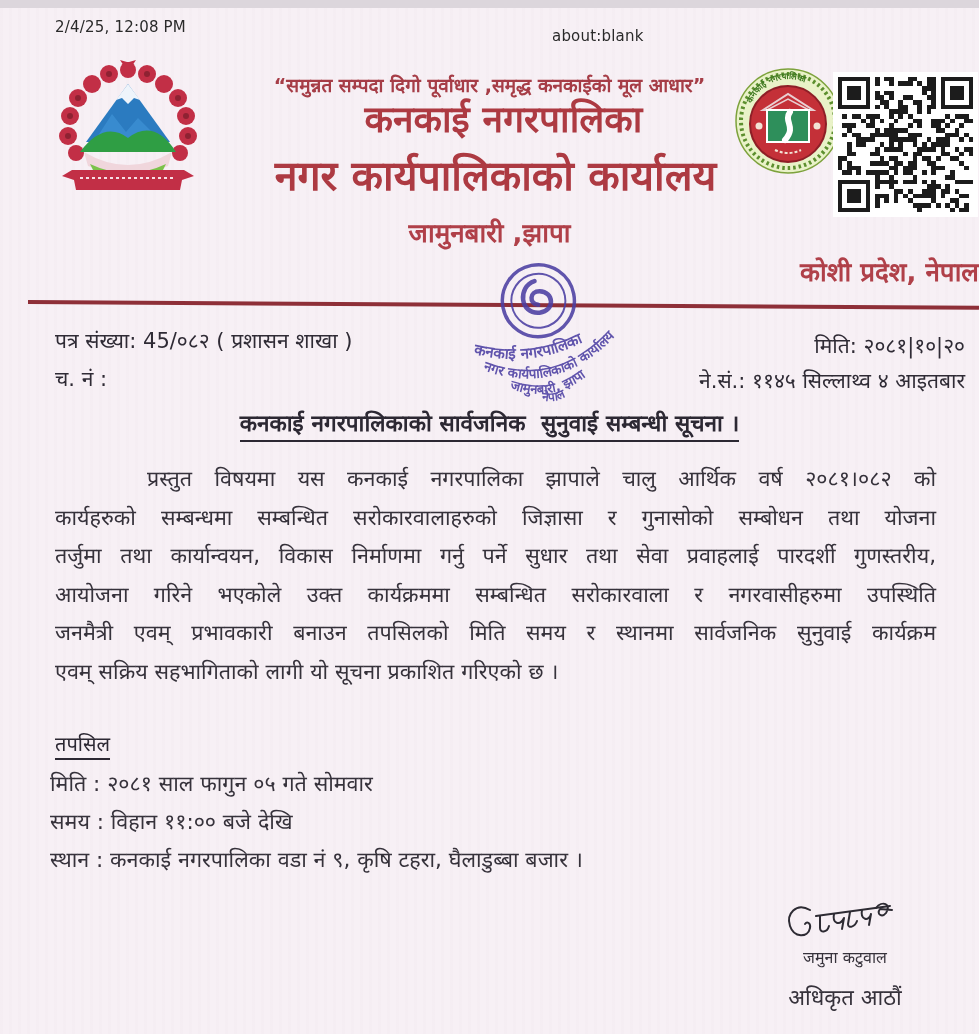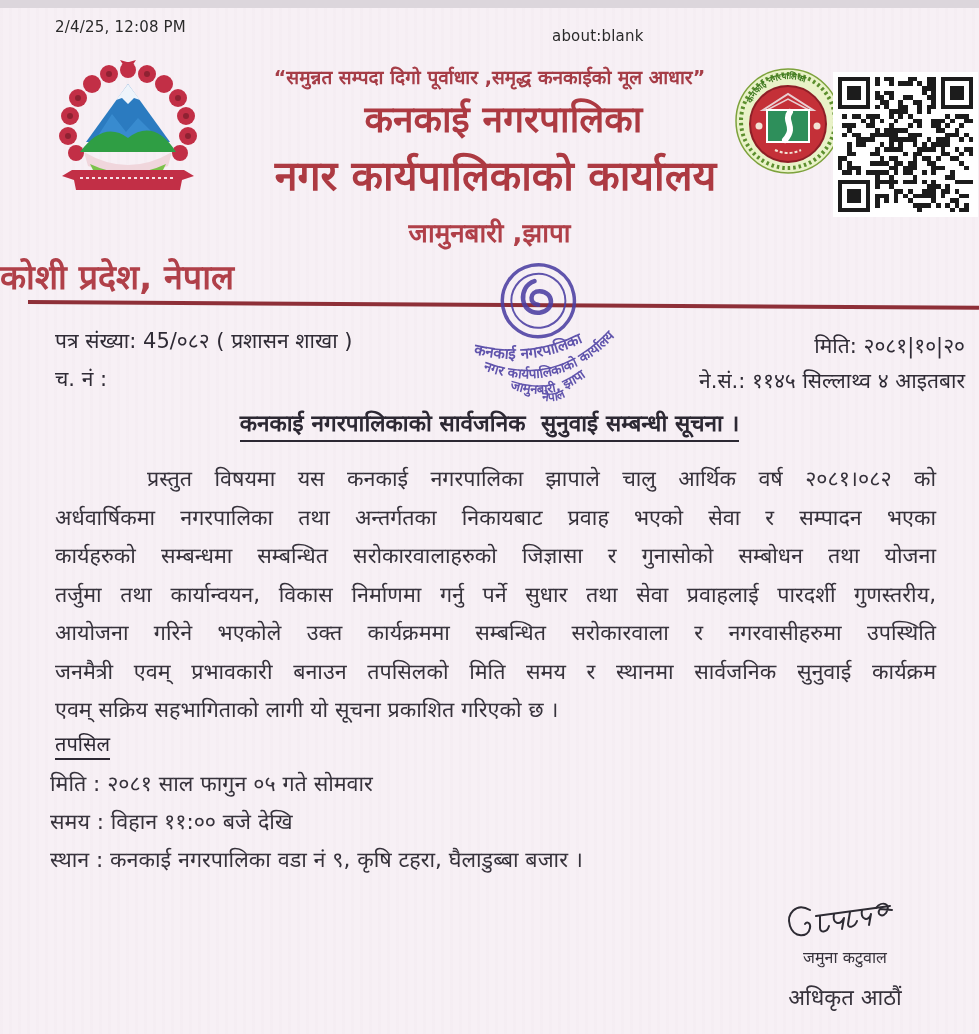--- a/index.html
+++ b/index.html
@@ -4,25 +4,25 @@
 <style>
   html,body{margin:0;padding:0;background:#dcd6dc;}
   .page{position:relative;width:979px;height:1034px;margin:8px auto;overflow:hidden;
         background:#f7f0f5;
         background-image:repeating-linear-gradient(90deg, rgba(120,90,110,0.015) 0 3px, rgba(0,0,0,0) 3px 9px);
         font-family:"DejaVu Sans","Liberation Sans",sans-serif;color:#35313b;}
   .abs{position:absolute;}
   
   .ph{font-size:15px;color:#2a2a2a;letter-spacing:0.2px;}
   
-  .slogan{left:0;right:0;top:56px;text-align:center;font-size:19px;font-weight:700;color:#a63d47;}
+  .slogan{left:0;right:0;top:64px;text-align:center;font-size:19px;font-weight:700;color:#a63d47;}
   .muni{left:0;right:0;top:84px;text-align:center;font-size:37px;font-weight:700;color:#ad3a42;transform:translateX(14px);}
   .office{left:0;right:0;top:138px;text-align:center;font-size:41px;font-weight:700;color:#ad3a42;transform:translateX(6px);}
   .addr{left:0;right:0;top:206px;text-align:center;font-size:26px;font-weight:700;color:#b04049;}
-  .prov{left:0;right:0;top:245px;text-align:left;font-size:34px;font-weight:700;color:#b04049;}
+  .prov{left:0;right:0;top:245px;text-align:right;font-size:26px;font-weight:700;color:#b04049;padding-left:31px;}
   .rule{left:28px;top:292px;width:951px;height:4px;background:#8e2f38;transform:rotate(0.35deg);transform-origin:left center;}
   
   .meta{font-size:21px;color:#2f2b35;}
   .m-ref{left:55px;top:318px;}
   .m-ch{left:55px;top:356px;}
   .m-date{right:14px;top:323px;text-align:right;}
   .m-ns{right:14px;top:358px;text-align:right;}
   
   .subject{left:0;right:0;top:399px;text-align:center;font-size:22.5px;font-weight:700;color:#2c2833;white-space:pre-wrap;}
   .subject span{border-bottom:2.5px solid #2c2833;padding-bottom:4px;}
@@ -452,21 +452,20 @@
 
   <div class="abs meta m-ref">पत्र संख्या: 45/०८२ ( प्रशासन शाखा )</div>
   <div class="abs meta m-date">मिति: २०८१|१०|२०</div>
   <div class="abs meta m-ch">च. नं :</div>
   <div class="abs meta m-ns">ने.सं.: ११४५ सिल्लाथ्व ४ आइतबार</div>
 
   <div class="abs subject"><span>कनकाई नगरपालिकाको सार्वजनिक  सुनुवाई सम्बन्धी सूचना ।</span></div>
 
   <div class="abs body">
     <div class="bl jl indent">प्रस्तुत विषयमा यस कनकाई नगरपालिका झापाले चालु आर्थिक वर्ष २०८१।०८२ को</div>
-    <div class="bl jl">अर्धवार्षिकमा नगरपालिका तथा अन्तर्गतका निकायबाट प्रवाह भएको सेवा र सम्पादन भएका</div>
     <div class="bl jl">कार्यहरुको सम्बन्धमा सम्बन्धित सरोकारवालाहरुको जिज्ञासा र गुनासोको सम्बोधन तथा योजना</div>
     <div class="bl jl">तर्जुमा तथा कार्यान्वयन, विकास निर्माणमा गर्नु पर्ने सुधार तथा सेवा प्रवाहलाई पारदर्शी गुणस्तरीय,</div>
     <div class="bl jl">आयोजना गरिने भएकोले उक्त कार्यक्रममा सम्बन्धित सरोकारवाला र नगरवासीहरुमा उपस्थिति</div>
     <div class="bl jl">जनमैत्री एवम् प्रभावकारी बनाउन तपसिलको मिति समय र स्थानमा सार्वजनिक सुनुवाई कार्यक्रम</div>
     <div class="bl">एवम् सक्रिय सहभागिताको लागी यो सूचना प्रकाशित गरिएको छ ।</div>
   </div>
 
   <div class="abs tapasil"><span>तपसिल</span></div>
   <div class="abs sch s1">मिति : २०८१ साल फागुन ०५ गते सोमवार</div>
   <div class="abs sch s2">समय :  विहान ११:०० बजे देखि</div>

